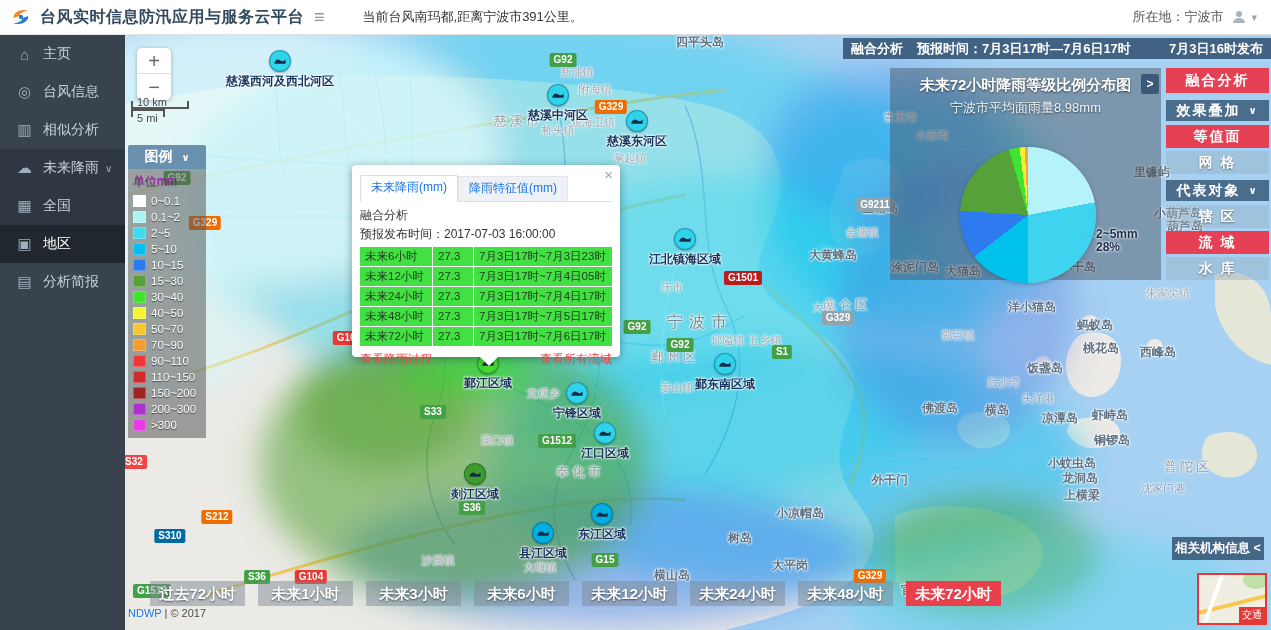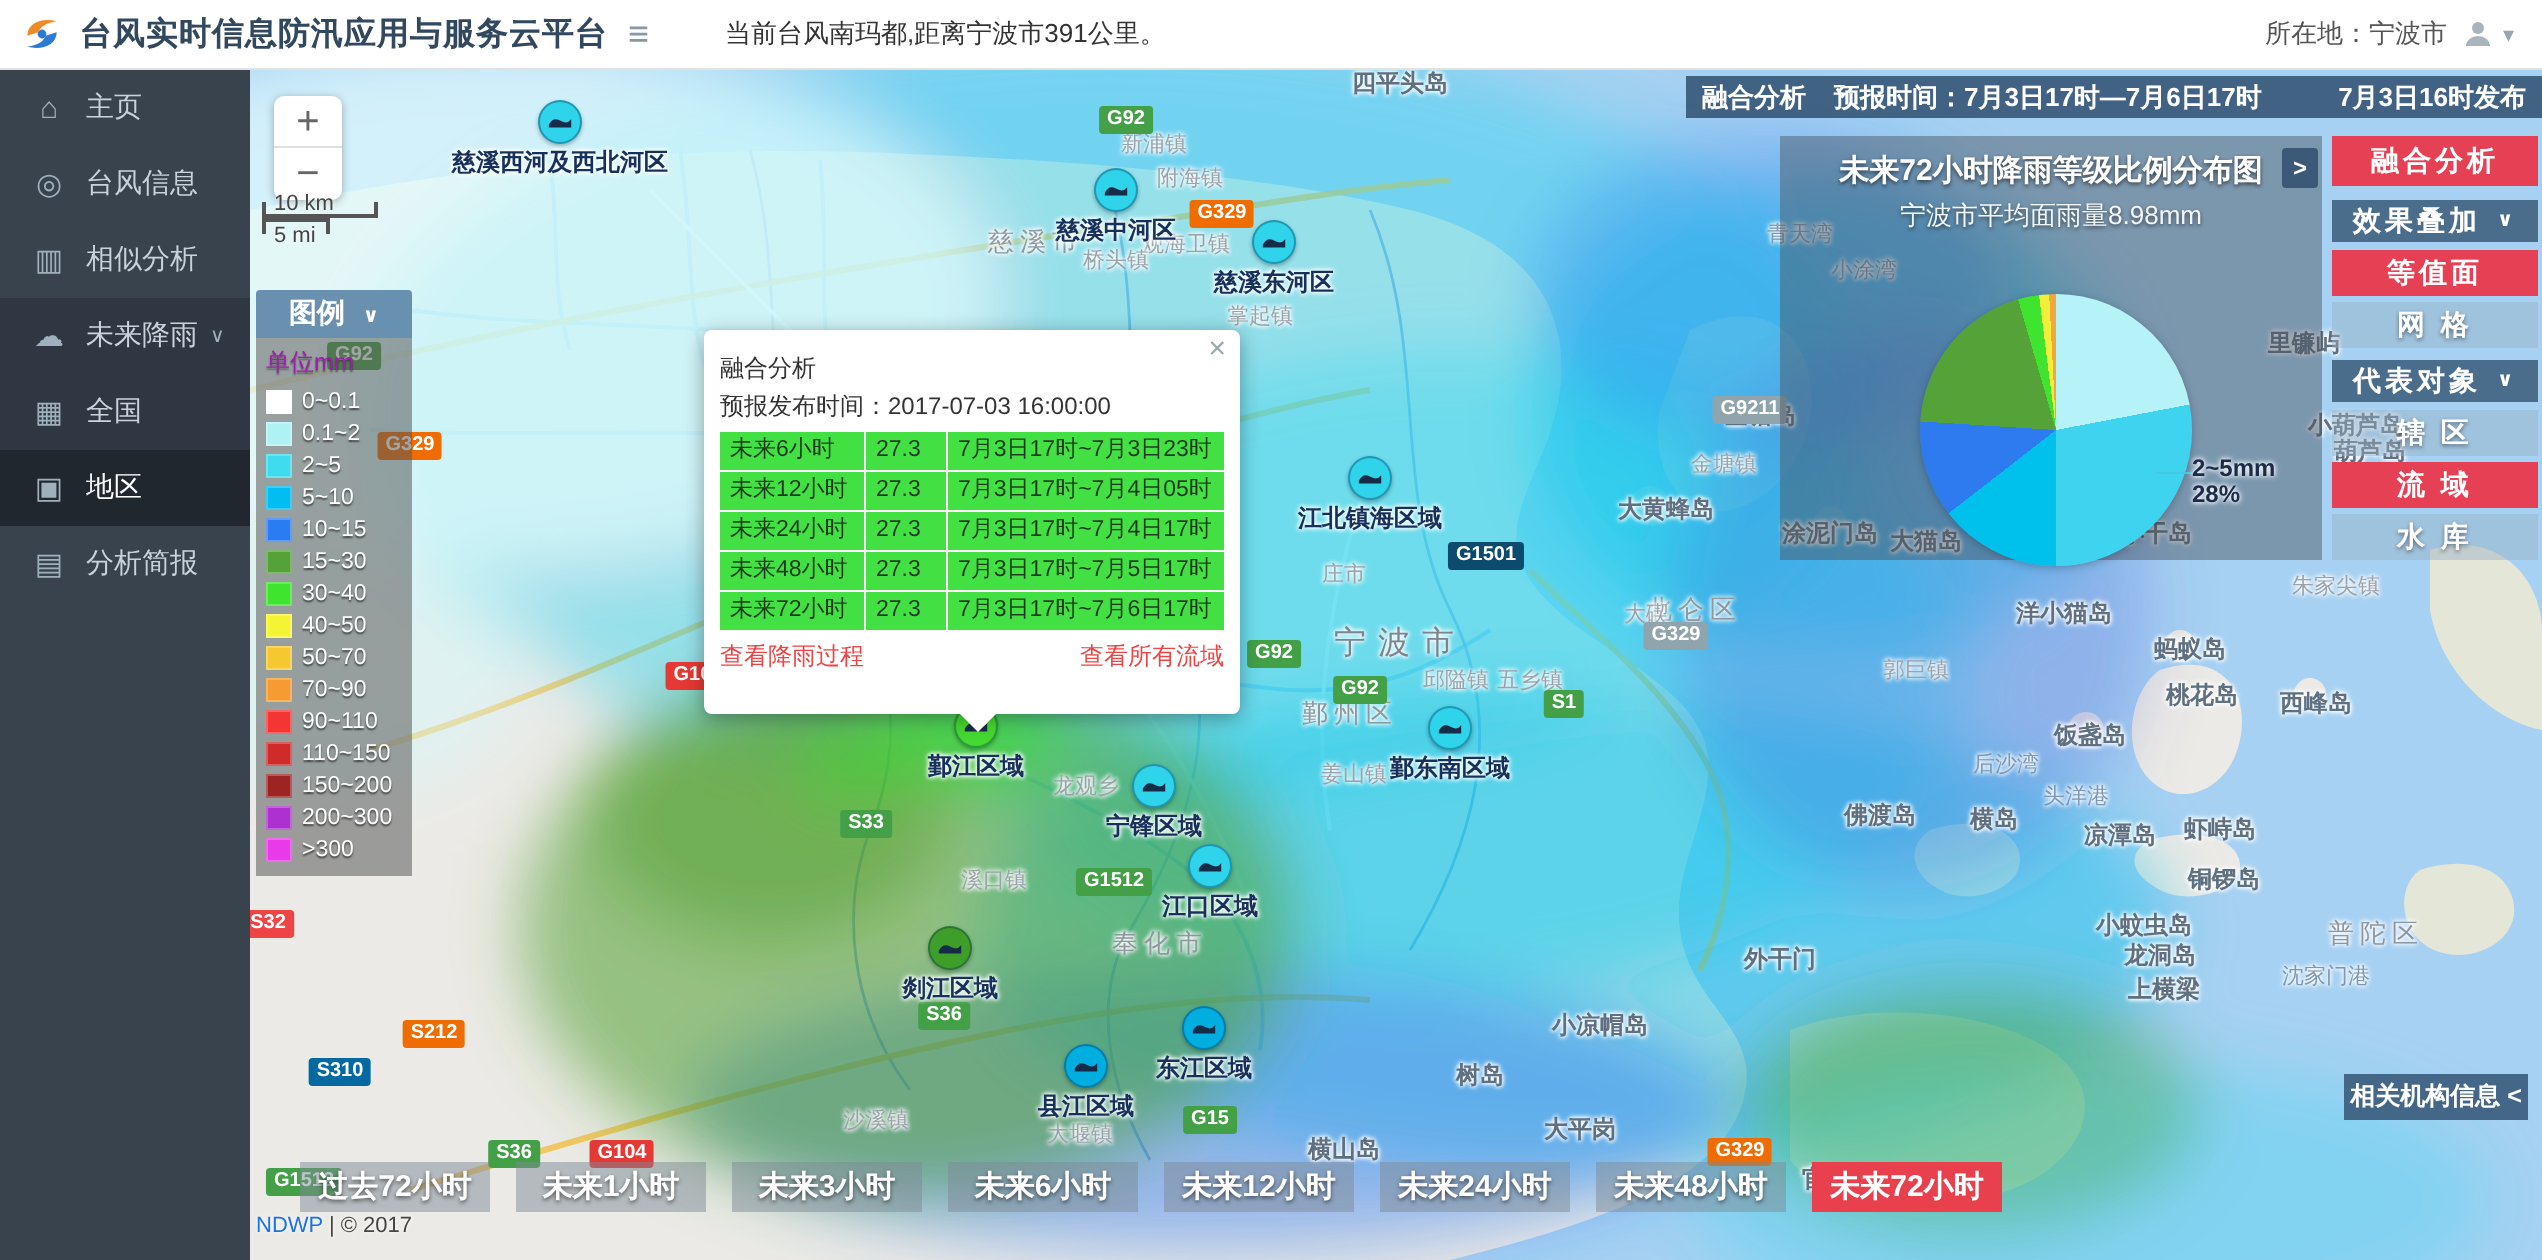--- a/index.html
+++ b/index.html
@@ -436,21 +436,21 @@
       <span class="road-badge" style="left: 347px; top: 473px; background: rgb(67, 160, 71);">S36</span>
 
       <span class="road-badge" style="left: 132px; top: 542px; background: rgb(67, 160, 71);">S36</span>
 
       <span class="road-badge" style="left: 480px; top: 525px; background: rgb(67, 160, 71);">G15</span>
 
       <span class="road-badge" style="left: 657px; top: 317px; background: rgb(67, 160, 71);">S1</span>
 
       <span class="road-badge" style="left: 750px; top: 170px; background: rgb(144, 164, 174);">G9211</span>
 
-      <span class="road-badge" style="left: 618px; top: 243px; background: #0c4a6e;">G1501</span>
+      <span class="road-badge" style="left: 618px; top: 243px; background: #b91c1c;">G1501</span>
 
       <span class="road-badge" style="left: 9px; top: 427px; background: #ef4444;">S32</span>
 
       <span class="road-badge" style="left: 92px; top: 482px; background: rgb(239, 108, 0);">S212</span>
 
       <span class="road-badge" style="left: 45px; top: 501px; background: #0369a1;">S310</span>
     </div>
 
   <div>
 
@@ -684,23 +684,35 @@
   <div class="grp2-list">
 
       <span class="grp-btn">辖 区</span>
 
       <span class="grp-btn active">流 域</span>
 
       <span class="grp-btn">水 库</span>
     </div>
 
   <div class="related-btn">相关机构信息 &lt;</div>
+  <div class="minimap">
+    <span class="mm-green"></span>
+    <span class="mm-road1"></span>
+    <span class="mm-road2"></span>
+    <span class="mm-badge">交通</span>
+  </div>
 
   <div class="popup">
     <span class="popup-close">×</span>
+    <div class="tabs">
+
+        <span class="tab active">未来降雨(mm)</span>
+
+        <span class="tab">降雨特征值(mm)</span>
+      </div>
     <div class="popup-src">融合分析</div>
     <div class="popup-issued">预报发布时间：2017-07-03 16:00:00</div>
     <div class="rain-table">
 
         <div class="rain-row">
           <span class="rain-cell">未来6小时</span>
           <span class="rain-cell">27.3</span>
           <span class="rain-cell">7月3日17时~7月3日23时</span>
         </div>
 

